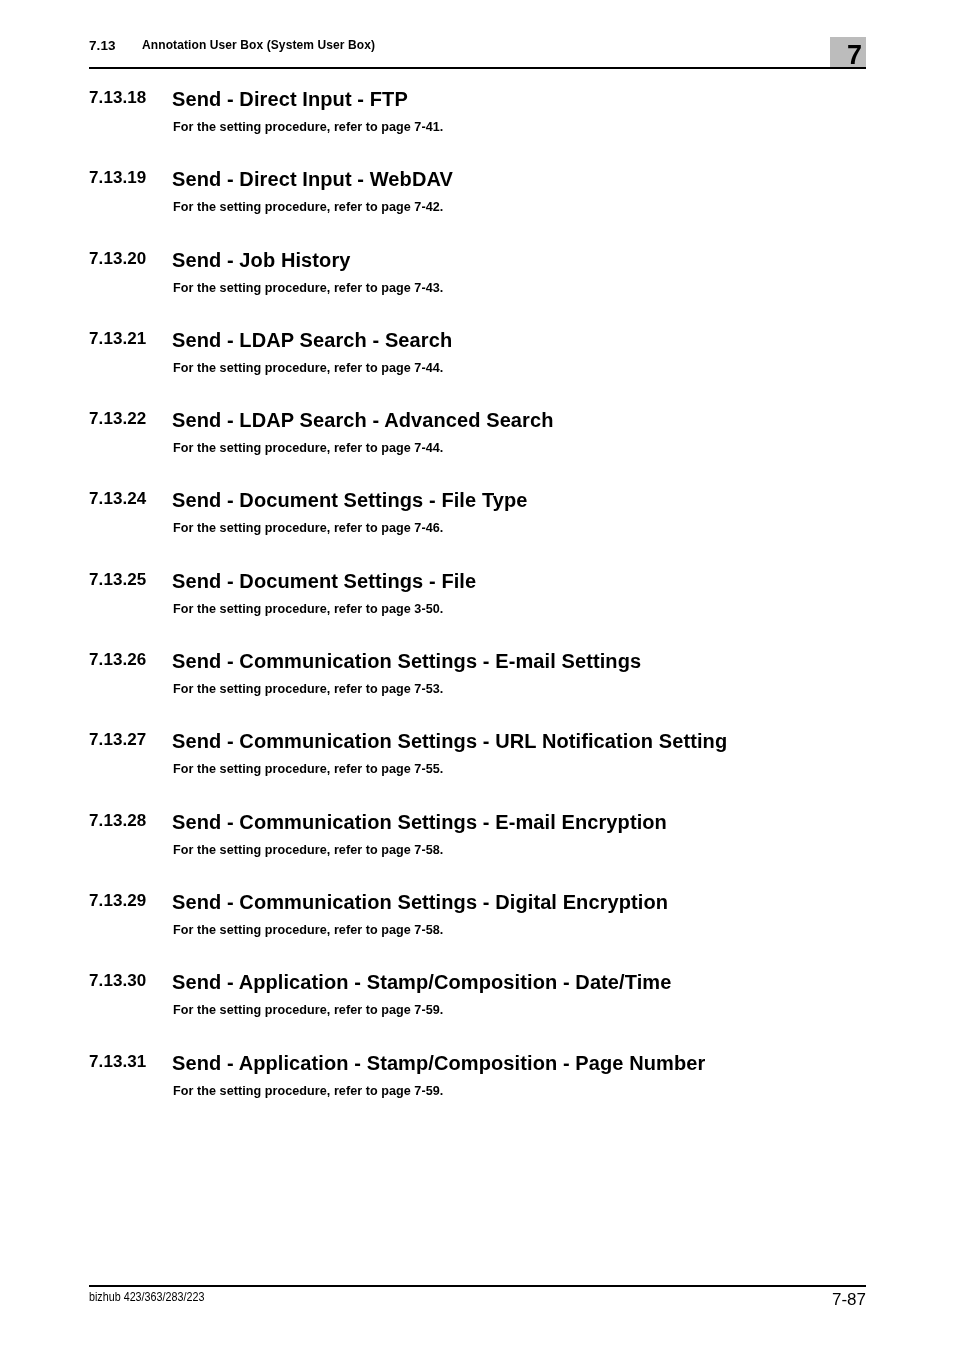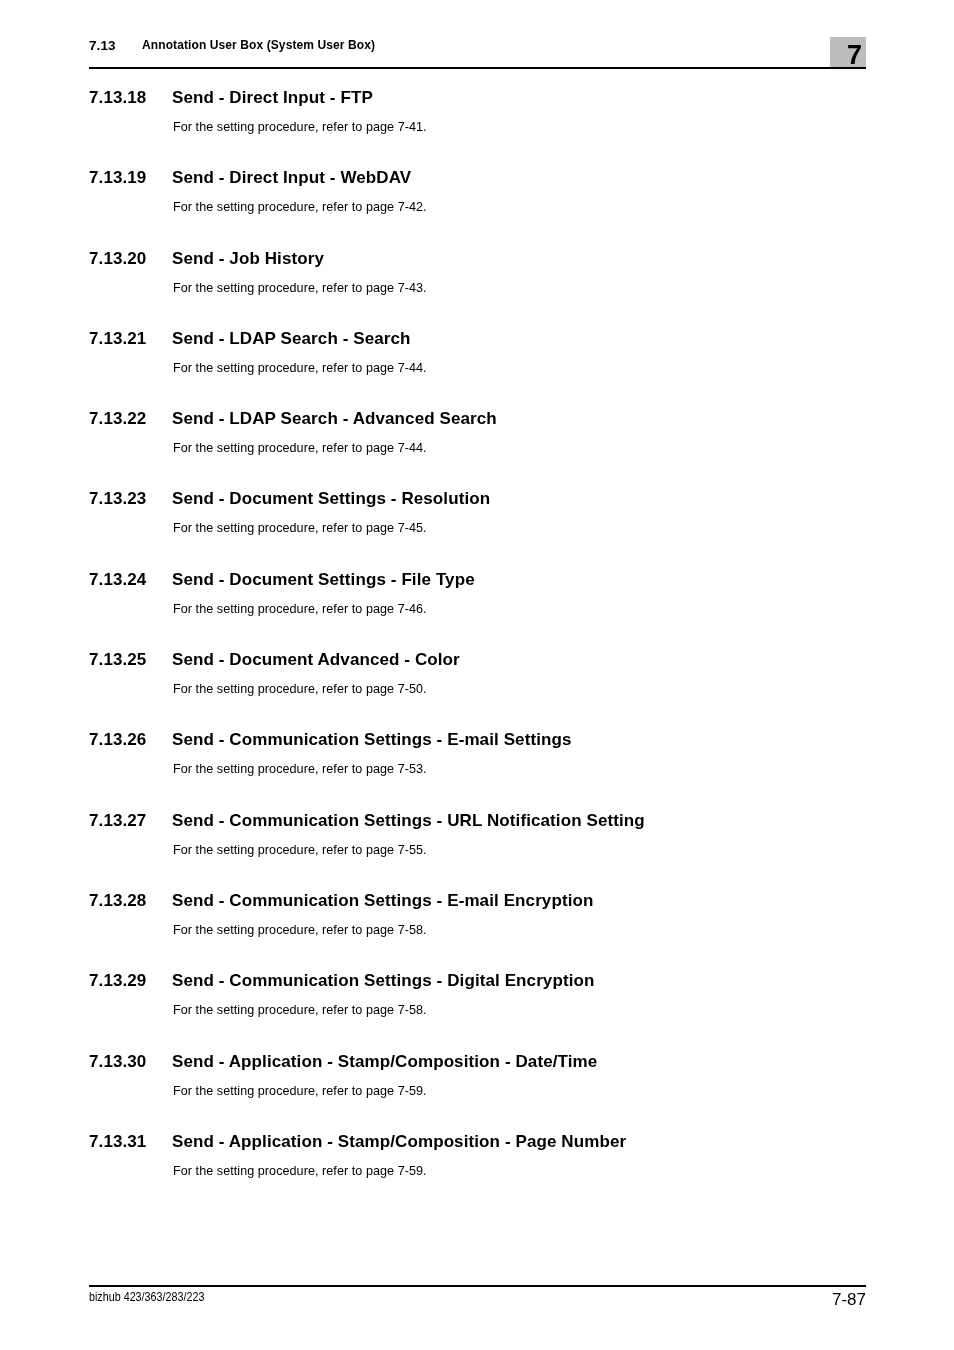--- a/index.html
+++ b/index.html
@@ -95,31 +95,31 @@
     top: 0;
     font-size: 17px;
     font-weight: bold;
     letter-spacing: 0.1px;
     white-space: nowrap;
   }
   .sec-title {
     position: absolute;
     left: 83px;
     top: 0;
-    font-size: 17px;
+    font-size: 20px;
     font-weight: bold;
     letter-spacing: 0.1px;
     white-space: nowrap;
   }
   .sec-body {
     position: absolute;
     left: 84px;
     top: 32px;
     font-size: 12.6px;
-    font-weight: normal;
+    font-weight: bold;
     letter-spacing: 0.05px;
     white-space: nowrap;
   }
 
   
   .footer-rule {
     position: absolute;
     left: 89px;
     top: 1281px;
     width: 777px;
@@ -197,38 +197,31 @@
       </div>
       <div class="section">
         <div class="sec-head">
           <div class="sec-num">7.13.22</div>
           <div class="sec-title">Send - LDAP Search - Advanced Search</div>
         </div>
         <div class="sec-body">For the setting procedure, refer to page 7-44.</div>
       </div>
       <div class="section">
         <div class="sec-head">
-          <div class="sec-num">7.13.23</div>
-          <div class="sec-title">Send - Document Settings - Resolution</div>
-        </div>
-        <div class="sec-body">For the setting procedure, refer to page 7-45.</div>
-      </div>
-      <div class="section">
-        <div class="sec-head">
           <div class="sec-num">7.13.24</div>
           <div class="sec-title">Send - Document Settings - File Type</div>
         </div>
         <div class="sec-body">For the setting procedure, refer to page 7-46.</div>
       </div>
       <div class="section">
         <div class="sec-head">
           <div class="sec-num">7.13.25</div>
-          <div class="sec-title">Send - Document Advanced - Color</div>
-        </div>
-        <div class="sec-body">For the setting procedure, refer to page 7-50.</div>
+          <div class="sec-title">Send - Document Settings - File</div>
+        </div>
+        <div class="sec-body">For the setting procedure, refer to page 3-50.</div>
       </div>
       <div class="section">
         <div class="sec-head">
           <div class="sec-num">7.13.26</div>
           <div class="sec-title">Send - Communication Settings - E-mail Settings</div>
         </div>
         <div class="sec-body">For the setting procedure, refer to page 7-53.</div>
       </div>
       <div class="section">
         <div class="sec-head">

